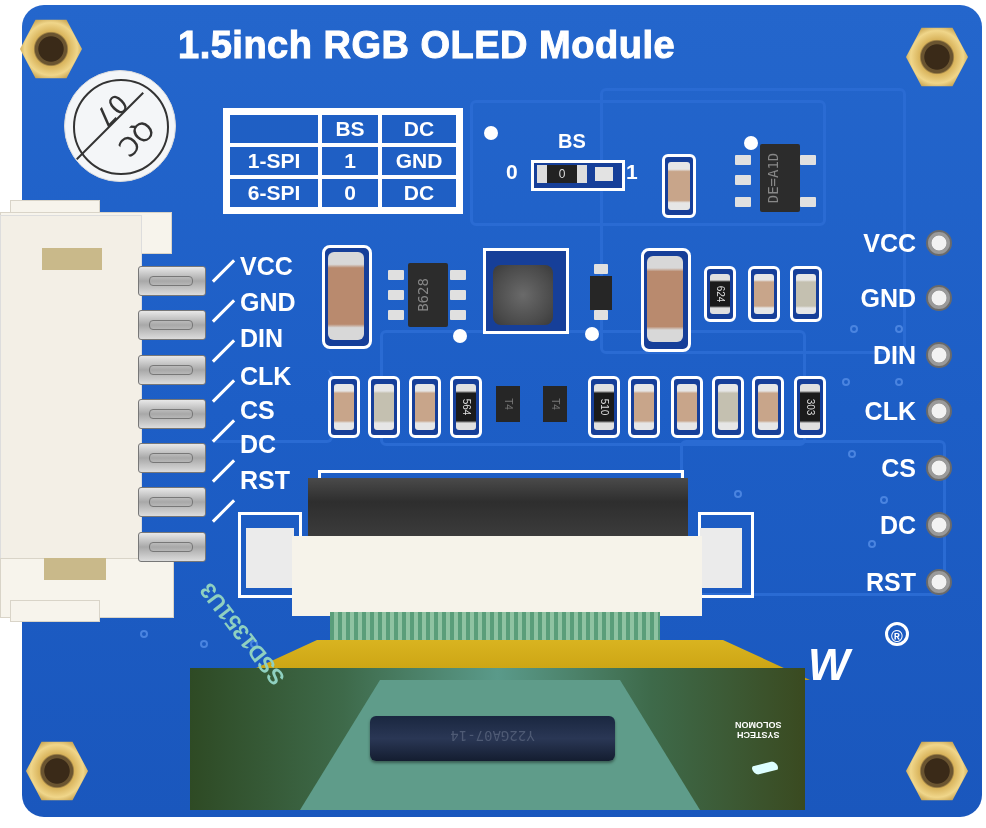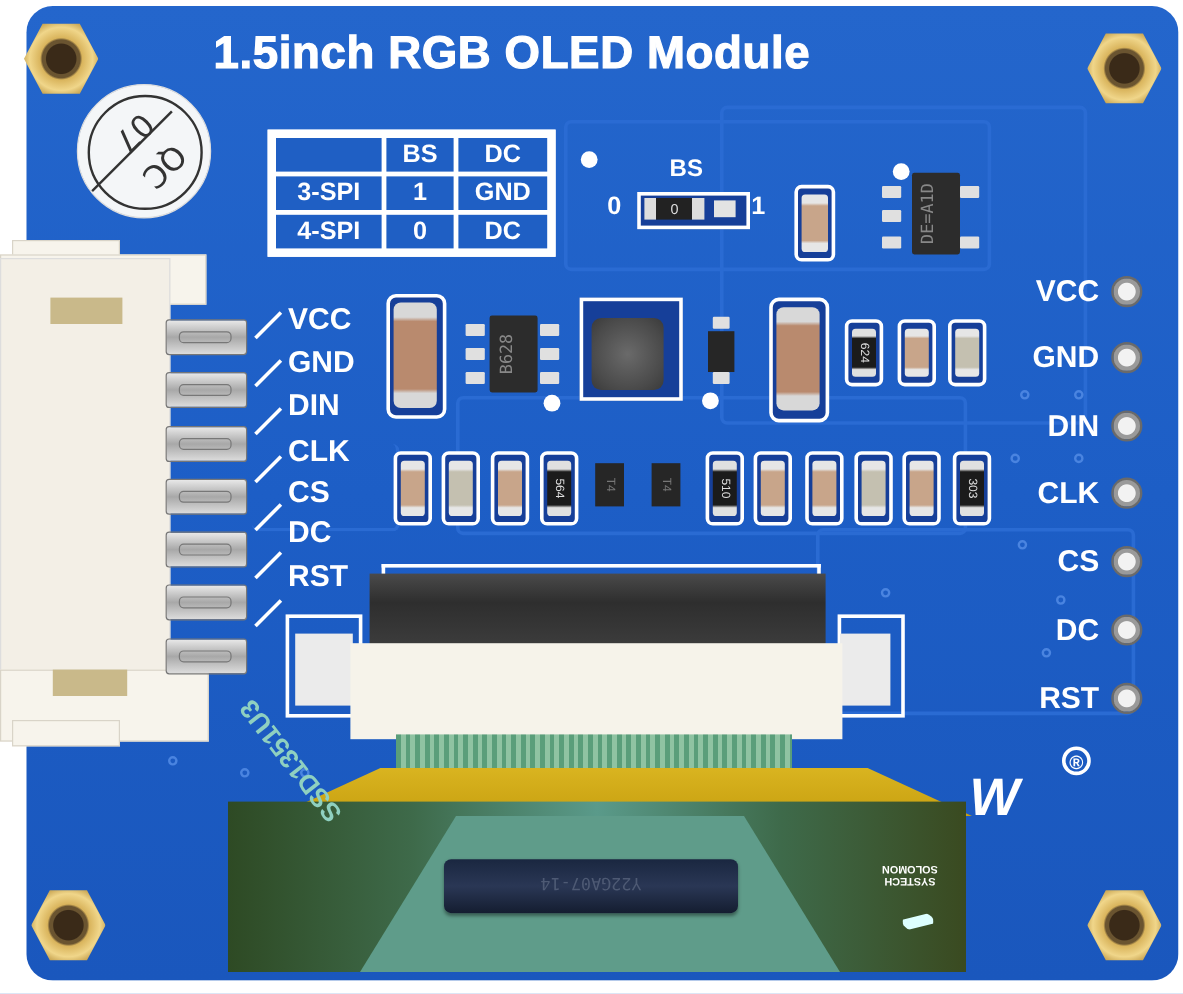--- a/index.html
+++ b/index.html
@@ -89,26 +89,26 @@
 </div>
 
 <table class="tbl">
   <tbody>
       <tr>
     <td style="width:76px;"></td>
     <td style="width:44px;">BS</td>
     <td style="width:62px;">DC</td>
   </tr>
   <tr>
-    <td>3-SPI</td>
+    <td>1-SPI</td>
     <td>1</td>
     <td>GND</td>
   </tr>
   <tr>
-    <td>4-SPI</td>
+    <td>6-SPI</td>
     <td>0</td>
     <td>DC</td>
   </tr>
 </tbody>
   </table>
 
 <div class="silk" style="left:558px;top:130px;font-size:20px;">BS</div>
 <div class="silk" style="left:506px;top:160px;font-size:21px;">0</div>
 <div class="silk" style="left:626px;top:160px;font-size:21px;">1</div>
 <div class="bs-box"></div>

